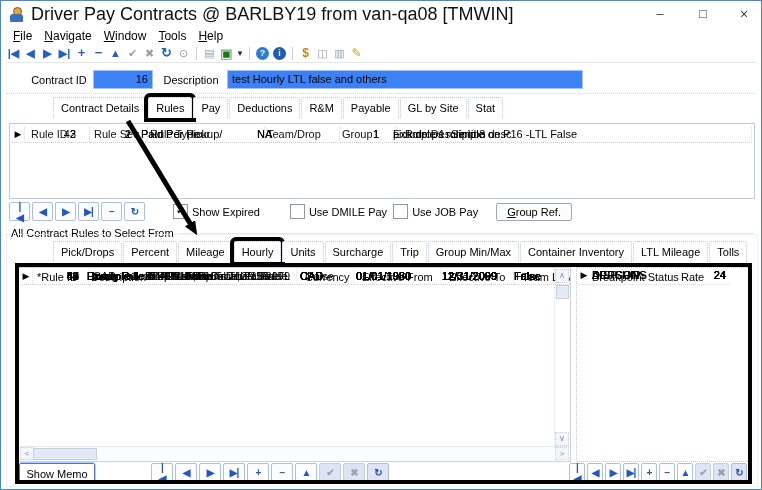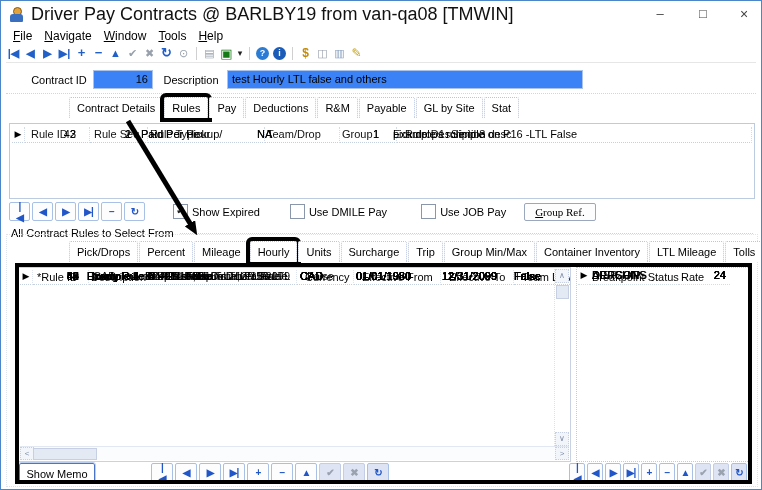--- a/index.html
+++ b/index.html
@@ -36,21 +36,21 @@
   .hline{position:absolute;left:5px;right:5px;top:61px;border-top:1px solid #e6e6e6;}
   .dotline{position:absolute;left:5px;right:5px;top:92px;border-top:1px dotted #ccd6e4;}
   
   .flabel{position:absolute;top:73px;font-size:11px;text-align:center;}
   .flabel.l1{left:28px;width:60px;}
   .flabel.l2{left:158px;width:64px;}
   .finput{position:absolute;top:69px;height:17px;border:1px solid #abc3e8;font-size:11px;padding:0 4px;line-height:17px;background:#3b82f6;overflow:hidden;white-space:nowrap;}
   .finput.i1{left:92px;width:50px;text-align:right;}
   .finput.i2{left:226px;width:346px;}
   
-  .tabs{position:absolute;left:24px;display:flex;align-items:flex-end;padding-left:44px;}
+  .tabs{position:absolute;left:8px;display:flex;align-items:flex-end;padding-left:44px;}
   .tabs1{top:96px;}
   .tabs2{top:240px;}
   .tab{height:20px;line-height:20px;padding:0 7px;margin-right:1px;border:1px dotted #b9c6dd;border-bottom:none;border-radius:2px 2px 0 0;background:#fff;font-size:11px;white-space:nowrap;}
   .tab.ann{outline:4px solid #000;}
   
   .gpanel{position:absolute;left:8px;top:122px;width:744px;height:74px;border:1px solid #bccbe0;background:#fff;}
   .g1row{position:absolute;left:2px;right:2px;height:20px;display:flex;font-size:11px;line-height:20px;white-space:nowrap;}
   .g1row.hdr{top:3px;height:16px;line-height:15px;color:#111;}
   .g1row.hdr .c1{border-bottom:1px dotted #c4cfe0;border-right:1px dotted #d4dce8;}
   .c1{overflow:hidden;padding:0 2px;}
@@ -65,22 +65,22 @@
   .midbar{position:absolute;left:8px;top:200px;height:21px;display:flex;align-items:center;}
   .navbtn{width:21px;height:19px;margin-right:2px;border:1px solid #a9c0e6;border-radius:2px;background:#fdfdfe;
           color:#2056c8;font-weight:bold;font-size:10px;letter-spacing:-1px;display:flex;align-items:center;justify-content:center;}
   .navbtn.dis{color:#9aa2b0;background:#dee4f3;border-color:#c3cde6;}
   .navbtn.hl{background:#dee4f3;}
   .cb{display:flex;align-items:center;font-size:11px;}
   .cbbox{width:13px;height:13px;border:1px solid #8a97ab;background:#fff;margin-right:4px;text-align:center;line-height:12px;font-size:10px;color:#222;}
   .cbbox.checked::before{content:"✔";}
   .cb.c0{margin-left:26px;}
   .cb.c1m{margin-left:30px;}
-  .cb.c2m{margin-left:34px;}
-  .gref{margin-left:18px;padding:2px 10px;border:1px solid #9aa7bd;border-radius:2px;background:#fdfdfd;font-size:11px;font-family:Liberation Serif, serif;}
+  .cb.c2m{margin-left:6px;}
+  .gref{margin-left:18px;padding:2px 10px;border:1px solid #9aa7bd;border-radius:2px;background:#fdfdfd;font-size:11px;}
   .gref u{text-decoration:underline;}
   
   .grouplabel{position:absolute;left:10px;right:8px;top:226px;display:flex;align-items:center;font-size:11px;}
   .gline{flex:1;margin-left:6px;border-top:1px dotted #c8d2e2;margin-top:1px;}
   .gbox{position:absolute;left:5px;top:233px;width:750px;height:251px;border:1px dotted #dde4ef;pointer-events:none;}
   
   .lpanel{position:absolute;left:17px;top:266px;width:551px;height:193px;border:1px solid #c8d2e2;background:#fff;overflow:hidden;}
   .grow{position:absolute;left:1px;display:flex;height:16px;line-height:16px;font-size:11px;white-space:nowrap;}
   .grow.hdr{top:2px;height:15px;line-height:14px;}
   .grow.hdr .c2{border-bottom:1px dotted #c4cfe0;border-right:1px dotted #dde4ee;}

